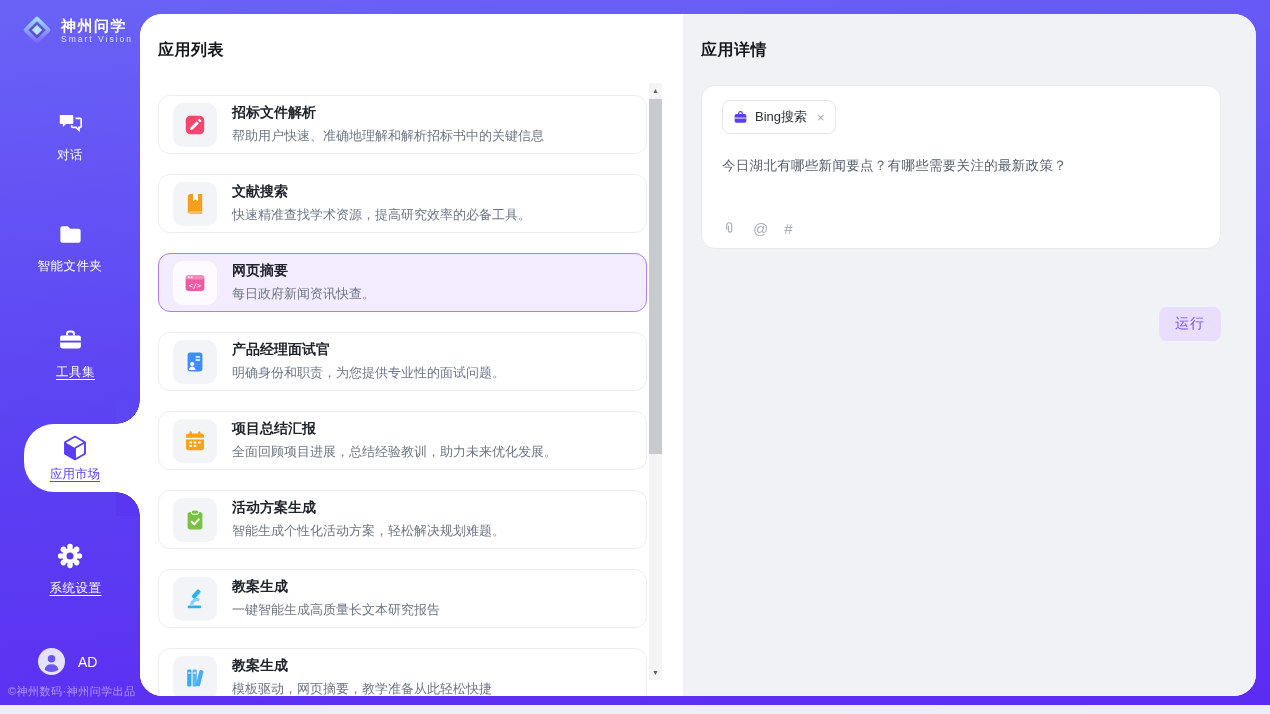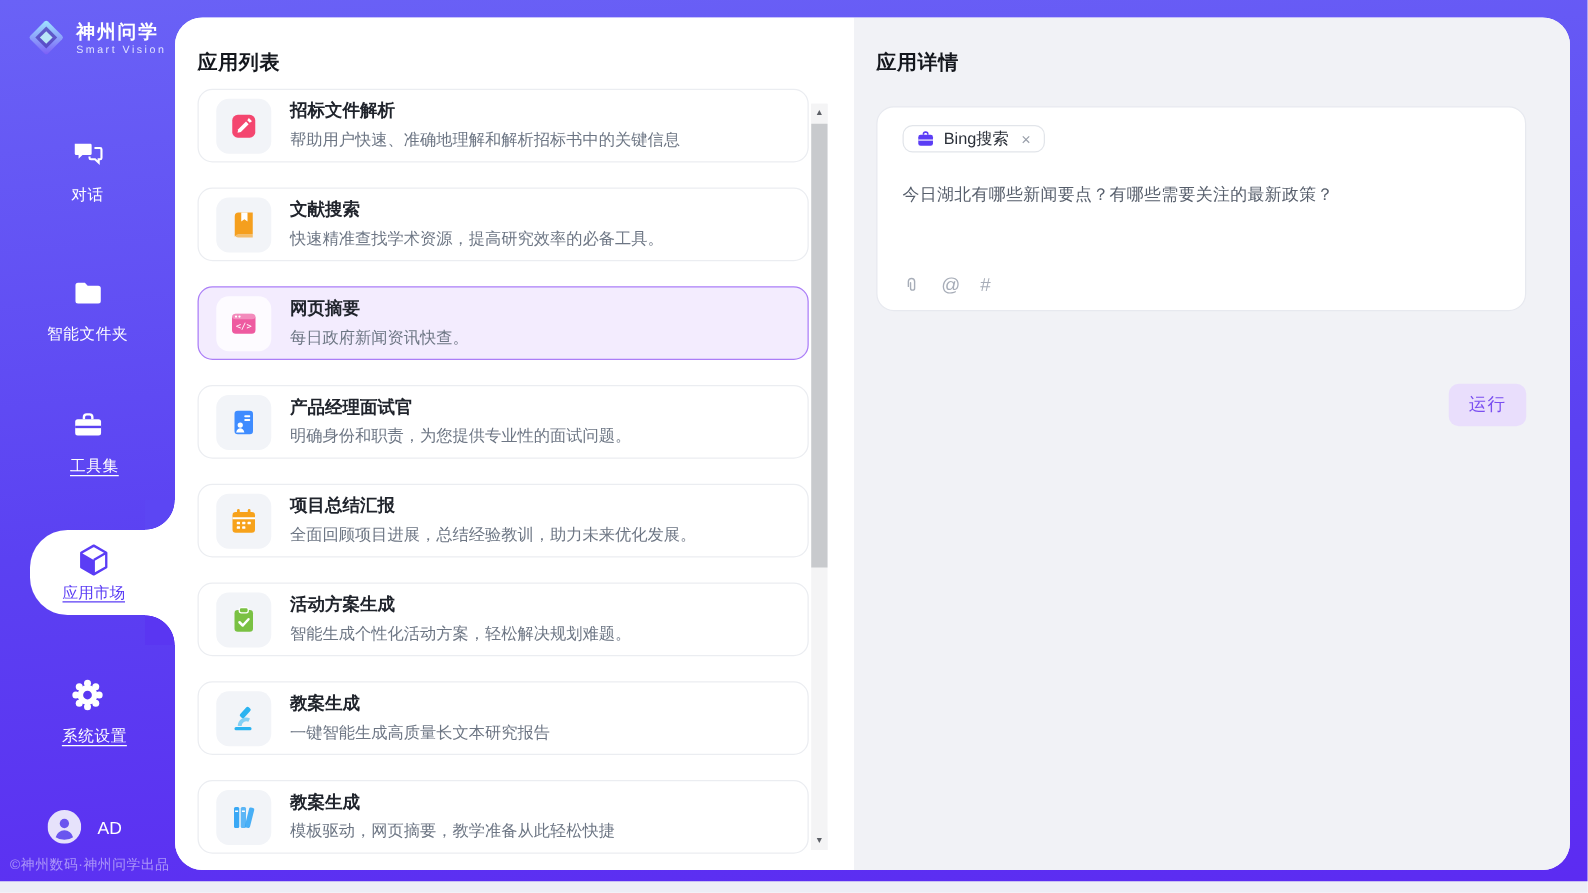--- a/index.html
+++ b/index.html
@@ -32,41 +32,41 @@
   .nav-active::after{content:"";position:absolute;right:0;bottom:-24px;width:24px;height:24px;
     background:radial-gradient(circle at 0 100%,#5a36f2 23.5px,#fff 24px);}
   .user-row{position:absolute;left:38px;top:648px;display:flex;align-items:center;gap:13px;cursor:pointer;}
   .user-label{font-size:14px;color:#fff;text-align:center;}
   .side-footer{position:absolute;left:8px;top:684px;font-size:11px;color:rgba(255,255,255,.48);letter-spacing:.5px;white-space:nowrap;}
   
   .content{position:absolute;left:140px;top:14px;width:1116px;height:682px;background:#fff;
     border-radius:22px;overflow:hidden;display:flex;}
   .panel-title{font-size:16px;font-weight:bold;color:#14171d;letter-spacing:.5px;}
   .list-panel{width:543px;position:relative;padding:26px 0 0 18px;background:#fff;}
-  .list-panel .panel-title{margin-bottom:10px;}
+  .list-panel .panel-title{margin-bottom:34px;}
   .card{width:489px;height:59px;border:1px solid #ebedf1;border-radius:12px;margin-bottom:20px;
     display:flex;align-items:center;padding:0 14px;background:#fff;cursor:pointer;}
   .card.selected{background:var(--selected-bg);border:1.5px solid var(--selected-border);}
   .tile{width:44px;height:44px;border-radius:10px;background:#f2f4f8;display:flex;
     align-items:center;justify-content:center;margin-right:15px;flex:none;}
   .card.selected .tile{background:#fdfbff;}
   .card-name{font-size:14px;font-weight:bold;color:#20242c;margin-bottom:5px;}
   .card-desc{font-size:13px;color:#6d7684;}
   
   .vscroll{position:absolute;left:509px;top:69px;width:13px;height:597px;background:#f4f4f5;}
   .vs-btn{position:absolute;left:0;width:13px;height:15px;font-size:7px;color:#5d6066;
     display:flex;align-items:center;justify-content:center;cursor:pointer;background:#f4f4f5;}
   .vs-up{top:0}.vs-down{bottom:0}
   .vs-thumb{position:absolute;left:0;top:16px;width:13px;height:355px;background:#c8cacd;cursor:pointer;}
   
   .detail-panel{flex:1;background:#f1f2f6;padding:26px 35px 0 18px;}
   .detail-card{margin-top:24px;background:#fff;border:1px solid #e7e9ef;border-radius:14px;
     height:164px;padding:14px 20px;position:relative;}
   .chip{display:inline-flex;align-items:center;gap:7px;border:1px solid #e2e5ea;border-radius:8px;
-    height:22px;padding:0 10px;background:#fff;cursor:pointer;color:var(--accent);}
+    height:34px;padding:0 10px;background:#fff;cursor:pointer;color:var(--accent);}
   .chip-label{font-size:13px;color:#2a2f38;}
   .chip-close{font-size:13px;color:#9aa0ab;margin-left:3px;cursor:pointer;line-height:1;}
   .prompt{margin-top:23px;font-size:13.5px;color:#565e6b;letter-spacing:.3px;cursor:text;}
   .composer-row{position:absolute;left:20px;bottom:11px;display:flex;align-items:center;gap:16px;color:#a7adb8;}
   .composer-row .glyph{font-size:15px;line-height:1;cursor:pointer;}
   .run-row{display:flex;justify-content:flex-end;margin-top:26px;}
   .run-btn{background:var(--run-bg);color:var(--run-text);font-size:14px;border:none;
     border-radius:8px;padding:8px 16px;cursor:pointer;letter-spacing:1px;font-family:inherit;margin-top:32px;}
 </style>
 </head>

